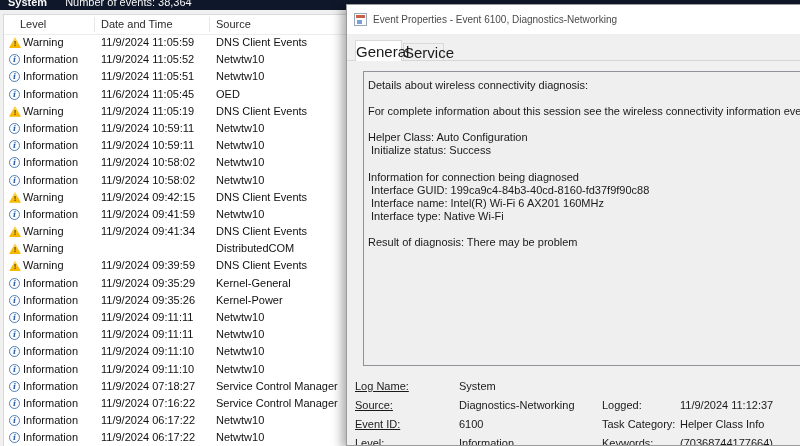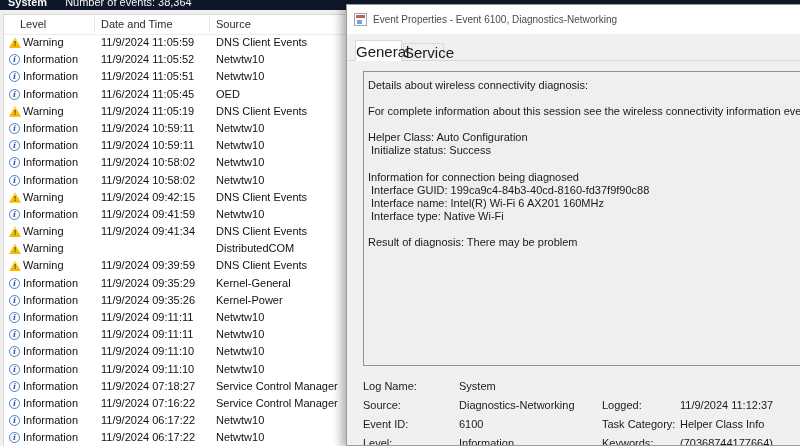--- a/index.html
+++ b/index.html
@@ -100,21 +100,21 @@
     background:#efefef;border:1px solid #8f9399;overflow:hidden;
   }
   .desc-lines{padding:7px 0 0 4px;}
   .desc-line{
     font-size:11px;line-height:13.1px;color:#1a1a1a;white-space:pre;min-height:13.1px;
   }
 
   .dlg-footer{position:absolute;left:0;right:0;top:372px;}
   .frow{position:relative;height:19px;font-size:11px;color:#1a1a1a;}
   .frow span{position:absolute;line-height:19px;white-space:pre;}
-  .fl1{left:16px;} .fv1{left:112px;} .fl2{left:255px;} .fv2{left:333px;}
+  .fl1{left:8px;text-decoration:underline;} .fv1{left:112px;} .fl2{left:255px;} .fv2{left:333px;}
 </style>
 </head>
 <body>
 
 <div class="win-titlebar">
   <div class="t"><span class="log">System</span><span class="info">Number of events: 38,364</span></div>
 </div>
 
 <div class="ev-table">
   <div class="ev-header">

